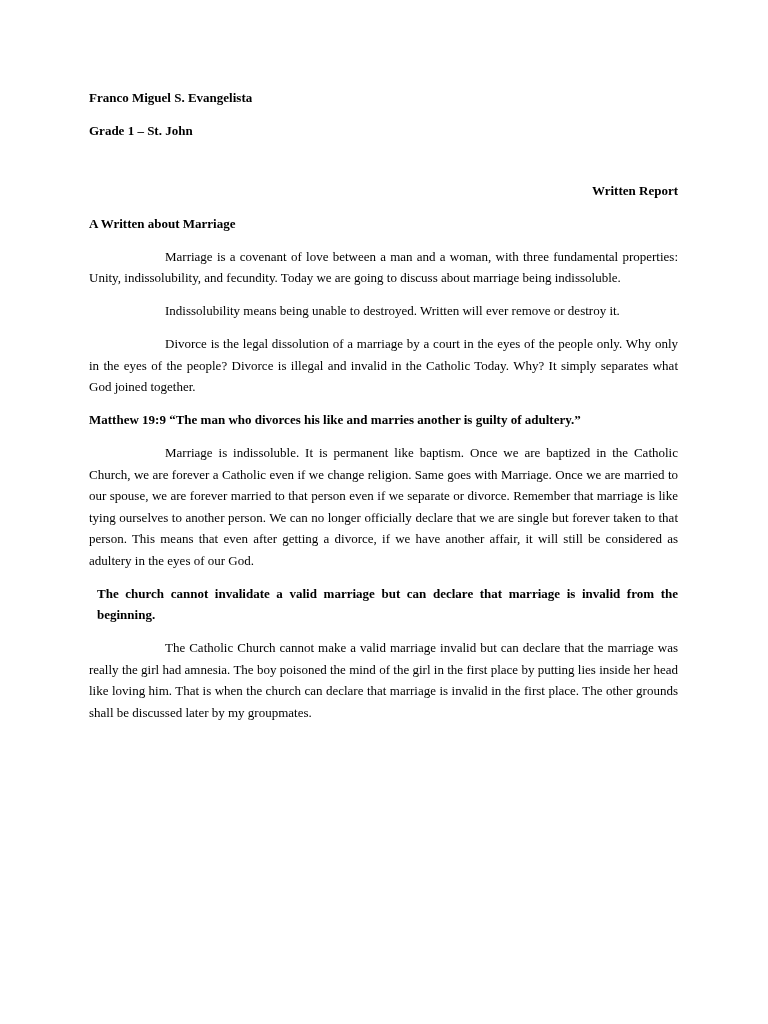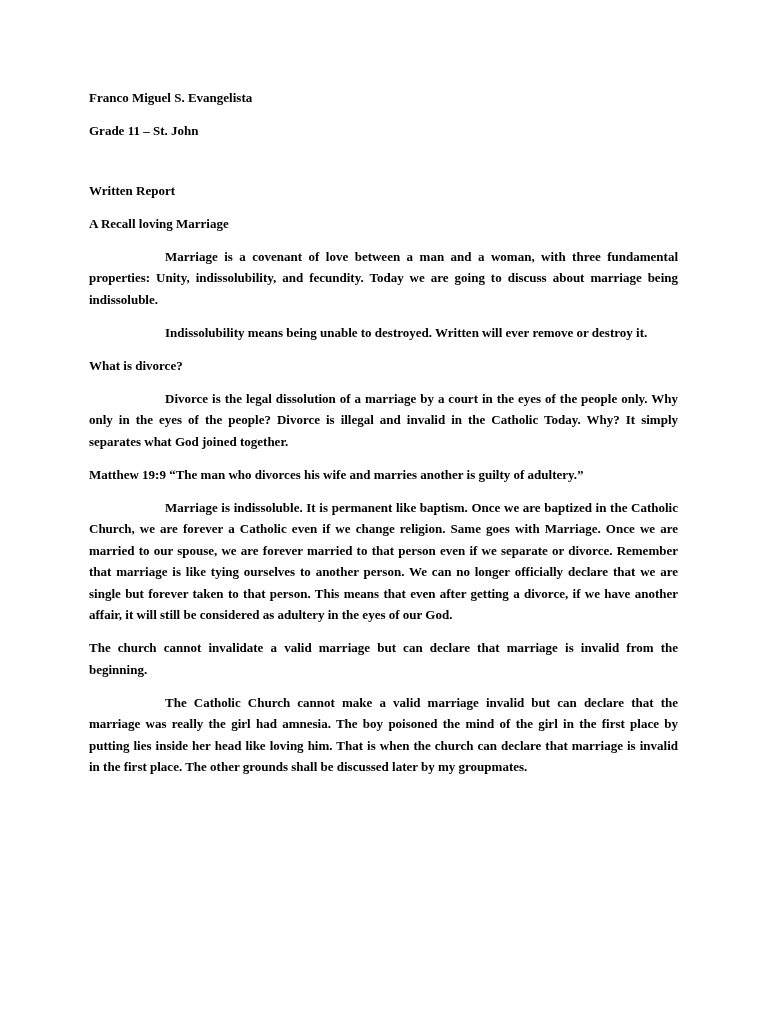--- a/index.html
+++ b/index.html
@@ -19,56 +19,54 @@
   .content {
     position: absolute;
     left: 89px;
     top: 87px;
     width: 589px;
     font-size: 13px;
     line-height: 21.5px;
   }
   .block {
     margin: 0 0 11.5px 0;
-    font-weight: bold;
   }
   .bold { font-weight: bold; }
-  .center { text-align: left; margin-top: 38px; }
+  .center { text-align: right; margin-top: 38px; }
   .body-para {
     text-align: justify;
     text-indent: 76px;
   }
-  .heading-justified { text-align: justify; }
+  .heading-justified { text-align: justify; margin-left: 8px; }
   .one-line { white-space: nowrap; }
 </style>
 </head>
 <body>
 
 <div class="sheet">
   <div class="content">
 
     <p class="block bold">Franco Miguel S. Evangelista</p>
 
-    <p class="block bold">Grade 11 – St. John</p>
+    <p class="block bold">Grade 1 – St. John</p>
 
     <p class="block bold center">Written Report</p>
 
 
-    <p class="block bold">A Recall loving Marriage</p>
+    <p class="block bold">A Written about Marriage</p>
 
     <p class="block body-para">Marriage is a covenant of love between a man and a woman, with three fundamental properties: Unity, indissolubility, and fecundity. Today we are going to discuss about marriage being indissoluble.</p>
 
 
     <p class="block body-para">Indissolubility means being unable to destroyed. Written will ever remove or destroy it.</p>
 
-    <p class="block bold">What is divorce?</p>
 
     <p class="block body-para">Divorce is the legal dissolution of a marriage by a court in the eyes of the people only. Why only in the eyes of the people? Divorce is illegal and invalid in the Catholic Today. Why? It simply separates what God joined together.</p>
 
-    <p class="block bold one-line">Matthew 19:9 “The man who divorces his wife and marries another is guilty of adultery.”</p>
+    <p class="block bold one-line">Matthew 19:9 “The man who divorces his like and marries another is guilty of adultery.”</p>
 
     <p class="block body-para">Marriage is indissoluble. It is permanent like baptism. Once we are baptized in the Catholic Church, we are forever a Catholic even if we change religion. Same goes with Marriage. Once we are married to our spouse, we are forever married to that person even if we separate or divorce. Remember that marriage is like tying ourselves to another person. We can no longer officially declare that we are single but forever taken to that person. This means that even after getting a divorce, if we have another affair, it will still be considered as adultery in the eyes of our God.</p>
 
     <p class="block bold heading-justified">The church cannot invalidate a valid marriage but can declare that marriage is invalid from the beginning.</p>
 
     <p class="block body-para">The Catholic Church cannot make a valid marriage invalid but can declare that the marriage was really the girl had amnesia. The boy poisoned the mind of the girl in the first place by putting lies inside her head like loving him. That is when the church can declare that marriage is invalid in the first place. The other grounds shall be discussed later by my groupmates.</p>
 
   </div>
 </div>
 

